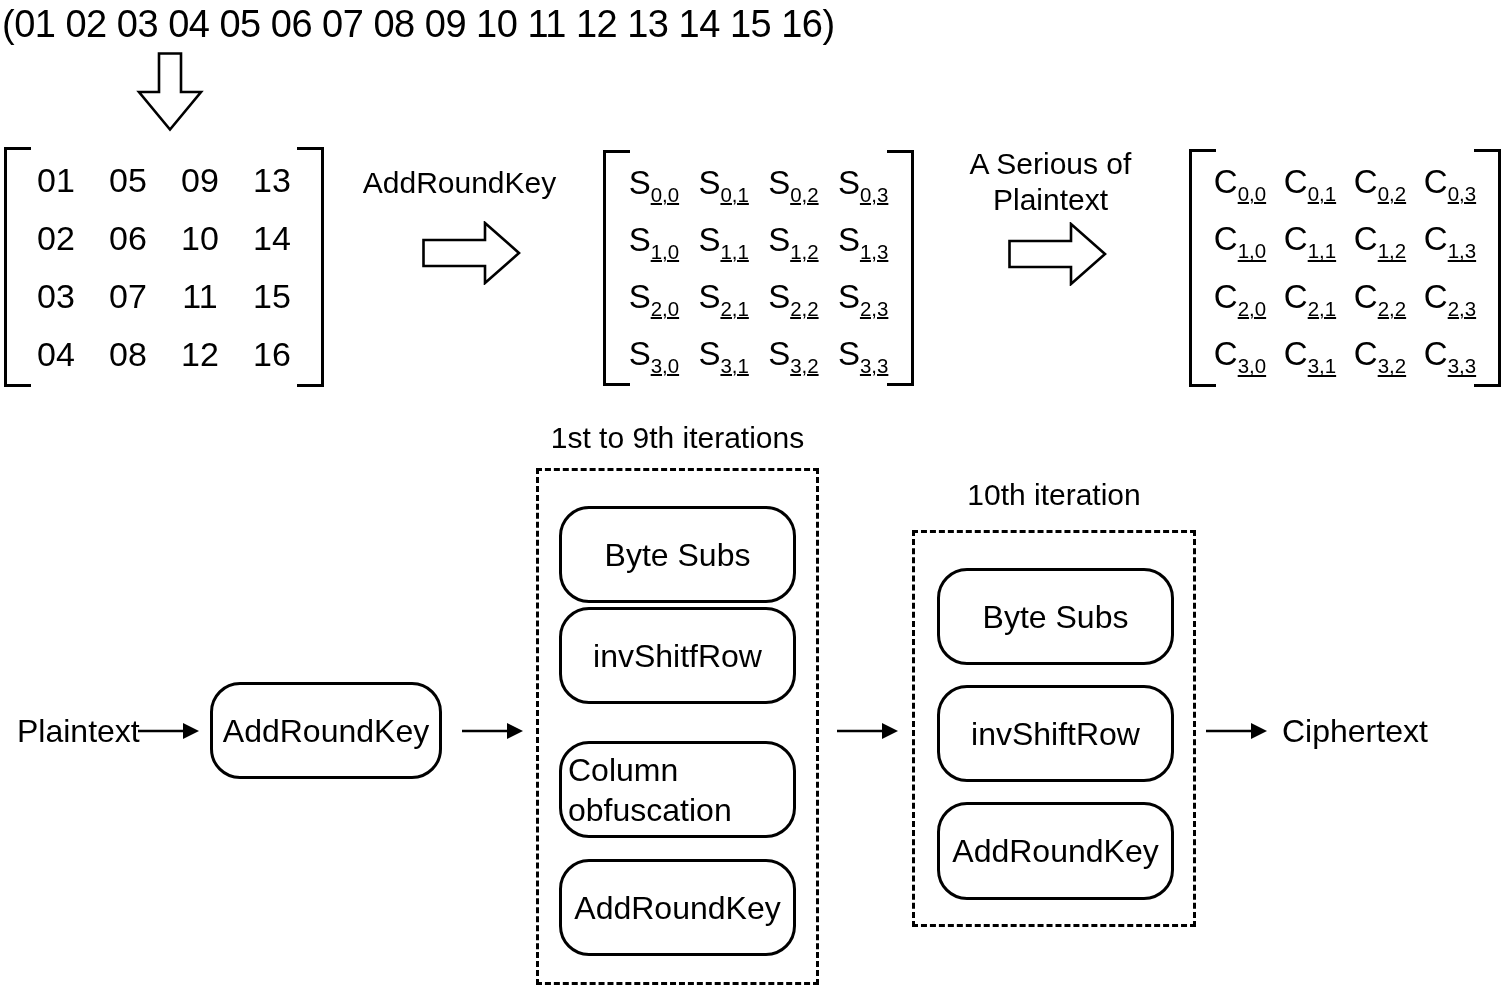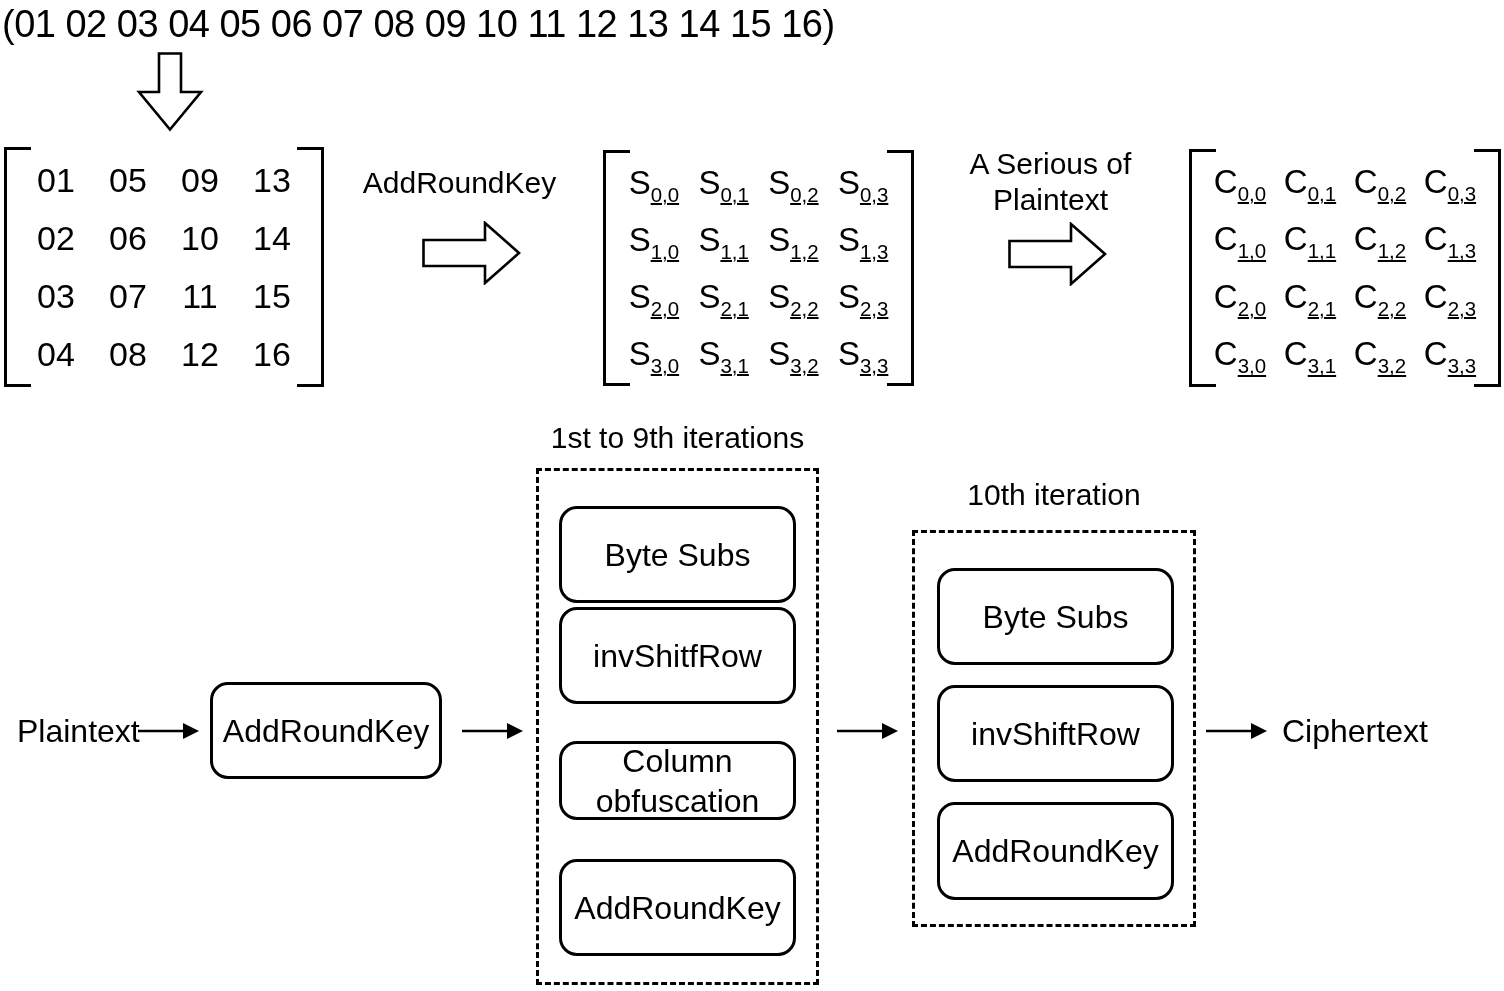--- a/index.html
+++ b/index.html
@@ -26,23 +26,23 @@
   .matrix-grid .mcell { white-space:nowrap; }
   .matrix-grid sub { font-size:0.62em; line-height:0;text-decoration:underline; }
 
   
   .lbl { font-size:30px; text-align:center; line-height:1.2; }
   .flow-lbl { font-size:32px; white-space:nowrap; }
   .grp-title { font-size:30px; text-align:center; white-space:nowrap; }
 
   
   .rbox {
-    position:absolute; border:3px solid #000; border-radius:18px;
+    position:absolute; border:3px solid #000; border-radius:30px;
     display:flex; align-items:center; justify-content:center;
-    text-align:center; font-size:32px; line-height:1.25; background:#fff;
+    text-align:left; font-size:32px; line-height:1.25; background:#fff;
     box-sizing:border-box; padding:12px 6px;
   }
   .dashed {
     position:absolute; border:3px dashed #000; box-sizing:border-box; background:#fff;
   }
   svg { display:block; }
 </style>
 </head>
 <body>
 
@@ -157,21 +157,21 @@
     <svg width="62" height="26" viewBox="0 0 62 26">
       <line x1="0" y1="13" x2="47" y2="13" stroke="#000" stroke-width="2.6"></line>
       <polygon points="45,5 61,13 45,21" fill="#000"></polygon>
     </svg>
   </div>
 
   <div class="abs grp-title" style="left:536px; top:421px; width:283px;">1st to 9th iterations</div>
   <div class="dashed" style="left:536px; top:468px; width:283px; height:517px;">
     <div class="rbox" style="left:20px; top:35px;  width:237px; height:97px;">Byte Subs</div>
     <div class="rbox" style="left:20px; top:136px; width:237px; height:97px;">invShitfRow</div>
-    <div class="rbox" style="left:20px; top:270px; width:237px; height:79px;">Column obfuscation</div>
+    <div class="rbox" style="left:20px; top:270px; width:237px; height:97px;">Column obfuscation</div>
     <div class="rbox" style="left:20px; top:388px; width:237px; height:97px;">AddRoundKey</div>
   </div>
 
   <div class="abs" style="left:837px; top:718px;">
     <svg width="62" height="26" viewBox="0 0 62 26">
       <line x1="0" y1="13" x2="47" y2="13" stroke="#000" stroke-width="2.6"></line>
       <polygon points="45,5 61,13 45,21" fill="#000"></polygon>
     </svg>
   </div>
 

